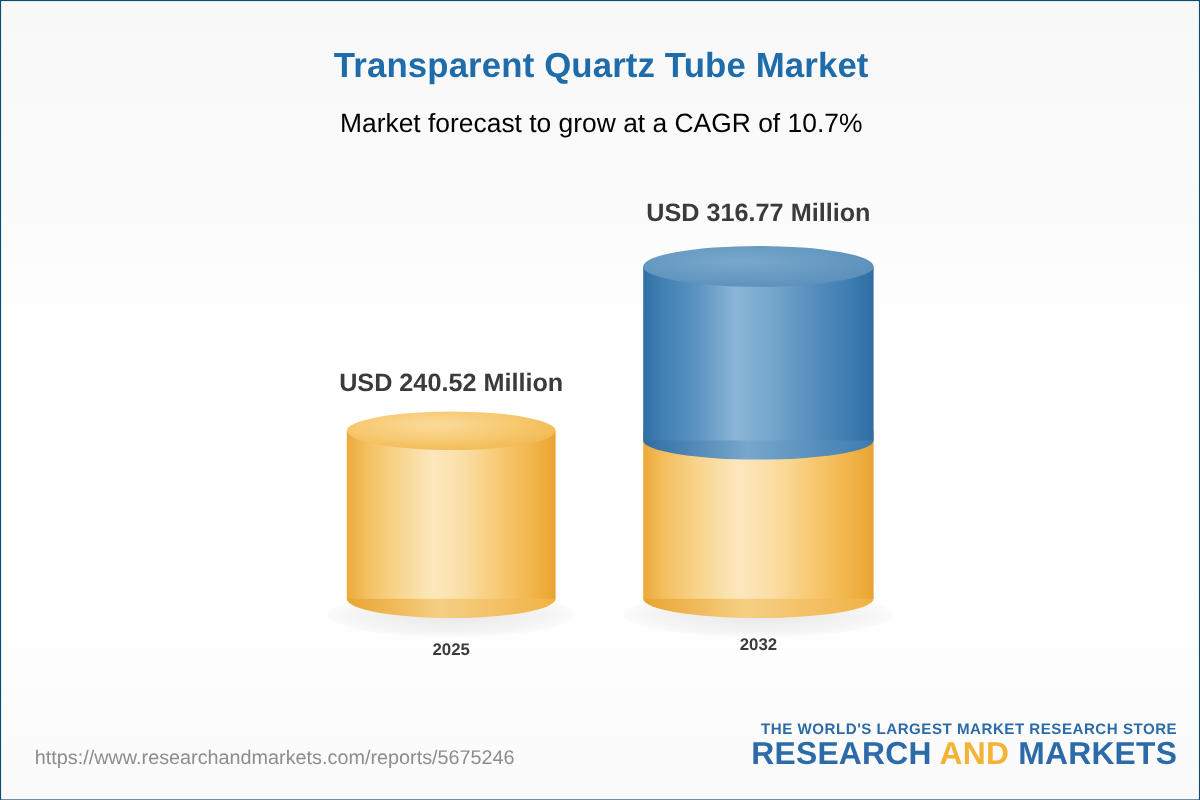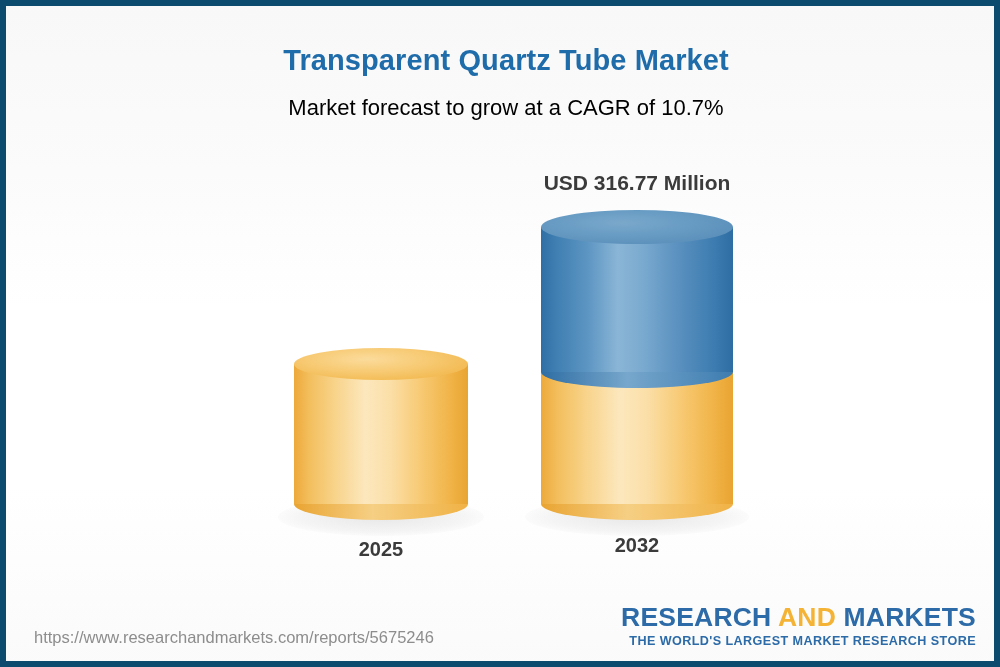--- a/index.html
+++ b/index.html
@@ -12,21 +12,21 @@
     height: 667px;
     font-family: "Liberation Sans", sans-serif;
     overflow: hidden;
   }
   #page {
     position: relative;
     width: 1000px;
     height: 667px;
     background: #f7f7f7;
     box-sizing: border-box;
-    border: 6px solid #0c4a6e;
+    border: 1px solid #0c4a6e;
     overflow: hidden;
   }
   
   #plate {
     position: absolute;
     left: 0; top: 0;
     width: 1000px; height: 667px;
     background: linear-gradient(180deg,#f8f8f8 0%, #fbfbfb 25%, #ffffff 45%, #ffffff 72%, #fafafa 100%);
   }
   #title {
@@ -62,21 +62,21 @@
     position: absolute;
     white-space: nowrap;
     font-size: 21px;
     font-weight: bold;
     color: #3b3b3b;
     text-align: center;
   }
   .cat-label {
     position: absolute;
     white-space: nowrap;
-    font-size: 20px;
+    font-size: 14px;
     font-weight: bold;
     color: #3b3b3b;
     text-align: center;
   }
 
   
   .cyl {
     position: absolute;
   }
   .cyl-body {
@@ -188,20 +188,21 @@
 
     <div class="bar-group" style="left:288px; top:342px; width:174px; height:180px;">
 
       <div class="cyl" style="left:0; top:0; width:174px; height:180px;">
         <div class="cyl-bottom bottom-yellow" style="top:140px; height:32px;"></div>
         <div class="cyl-body fill-yellow" style="top:16px; height:140px;"></div>
         <div class="cyl-top top-yellow" style="top:0px; height:32px;"></div>
       </div>
     </div>
 
+    <div class="value-label" style="left:215px; top:307px; width:320px;">USD 240.52 Million</div>
 
     <div class="cat-label" style="left:275px; top:532px; width:200px;">2025</div>
 
     <div class="ground-shadow" style="left:519px; top:492px; width:224px; height:38px;"></div>
 
     <div class="bar-group" style="left:535px; top:204px; width:192px; height:318px;">
 
       <div class="cyl" style="left:0; top:138px; width:192px; height:180px;">
         <div class="cyl-bottom bottom-yellow" style="top:140px; height:32px;"></div>
         <div class="cyl-body fill-yellow" style="top:16px; height:140px;"></div>
@@ -216,16 +217,16 @@
 
     <div class="value-label" style="left:471px; top:165px; width:320px;">USD 316.77 Million</div>
 
     <div class="cat-label" style="left:531px; top:528px; width:200px;">2032</div>
 
   </div>
 
   <div id="footer-url">https://www.researchandmarkets.com/reports/5675246</div>
 
   <div id="logo">
+    <div id="logo-tag">THE WORLD'S LARGEST MARKET RESEARCH STORE</div>
     <div id="logo-main"><span>RESEARCH </span><span class="and">AND</span><span> MARKETS</span></div>
-    <div id="logo-tag">THE WORLD'S LARGEST MARKET RESEARCH STORE</div>
   </div>
 </div>
 
 </body></html>

